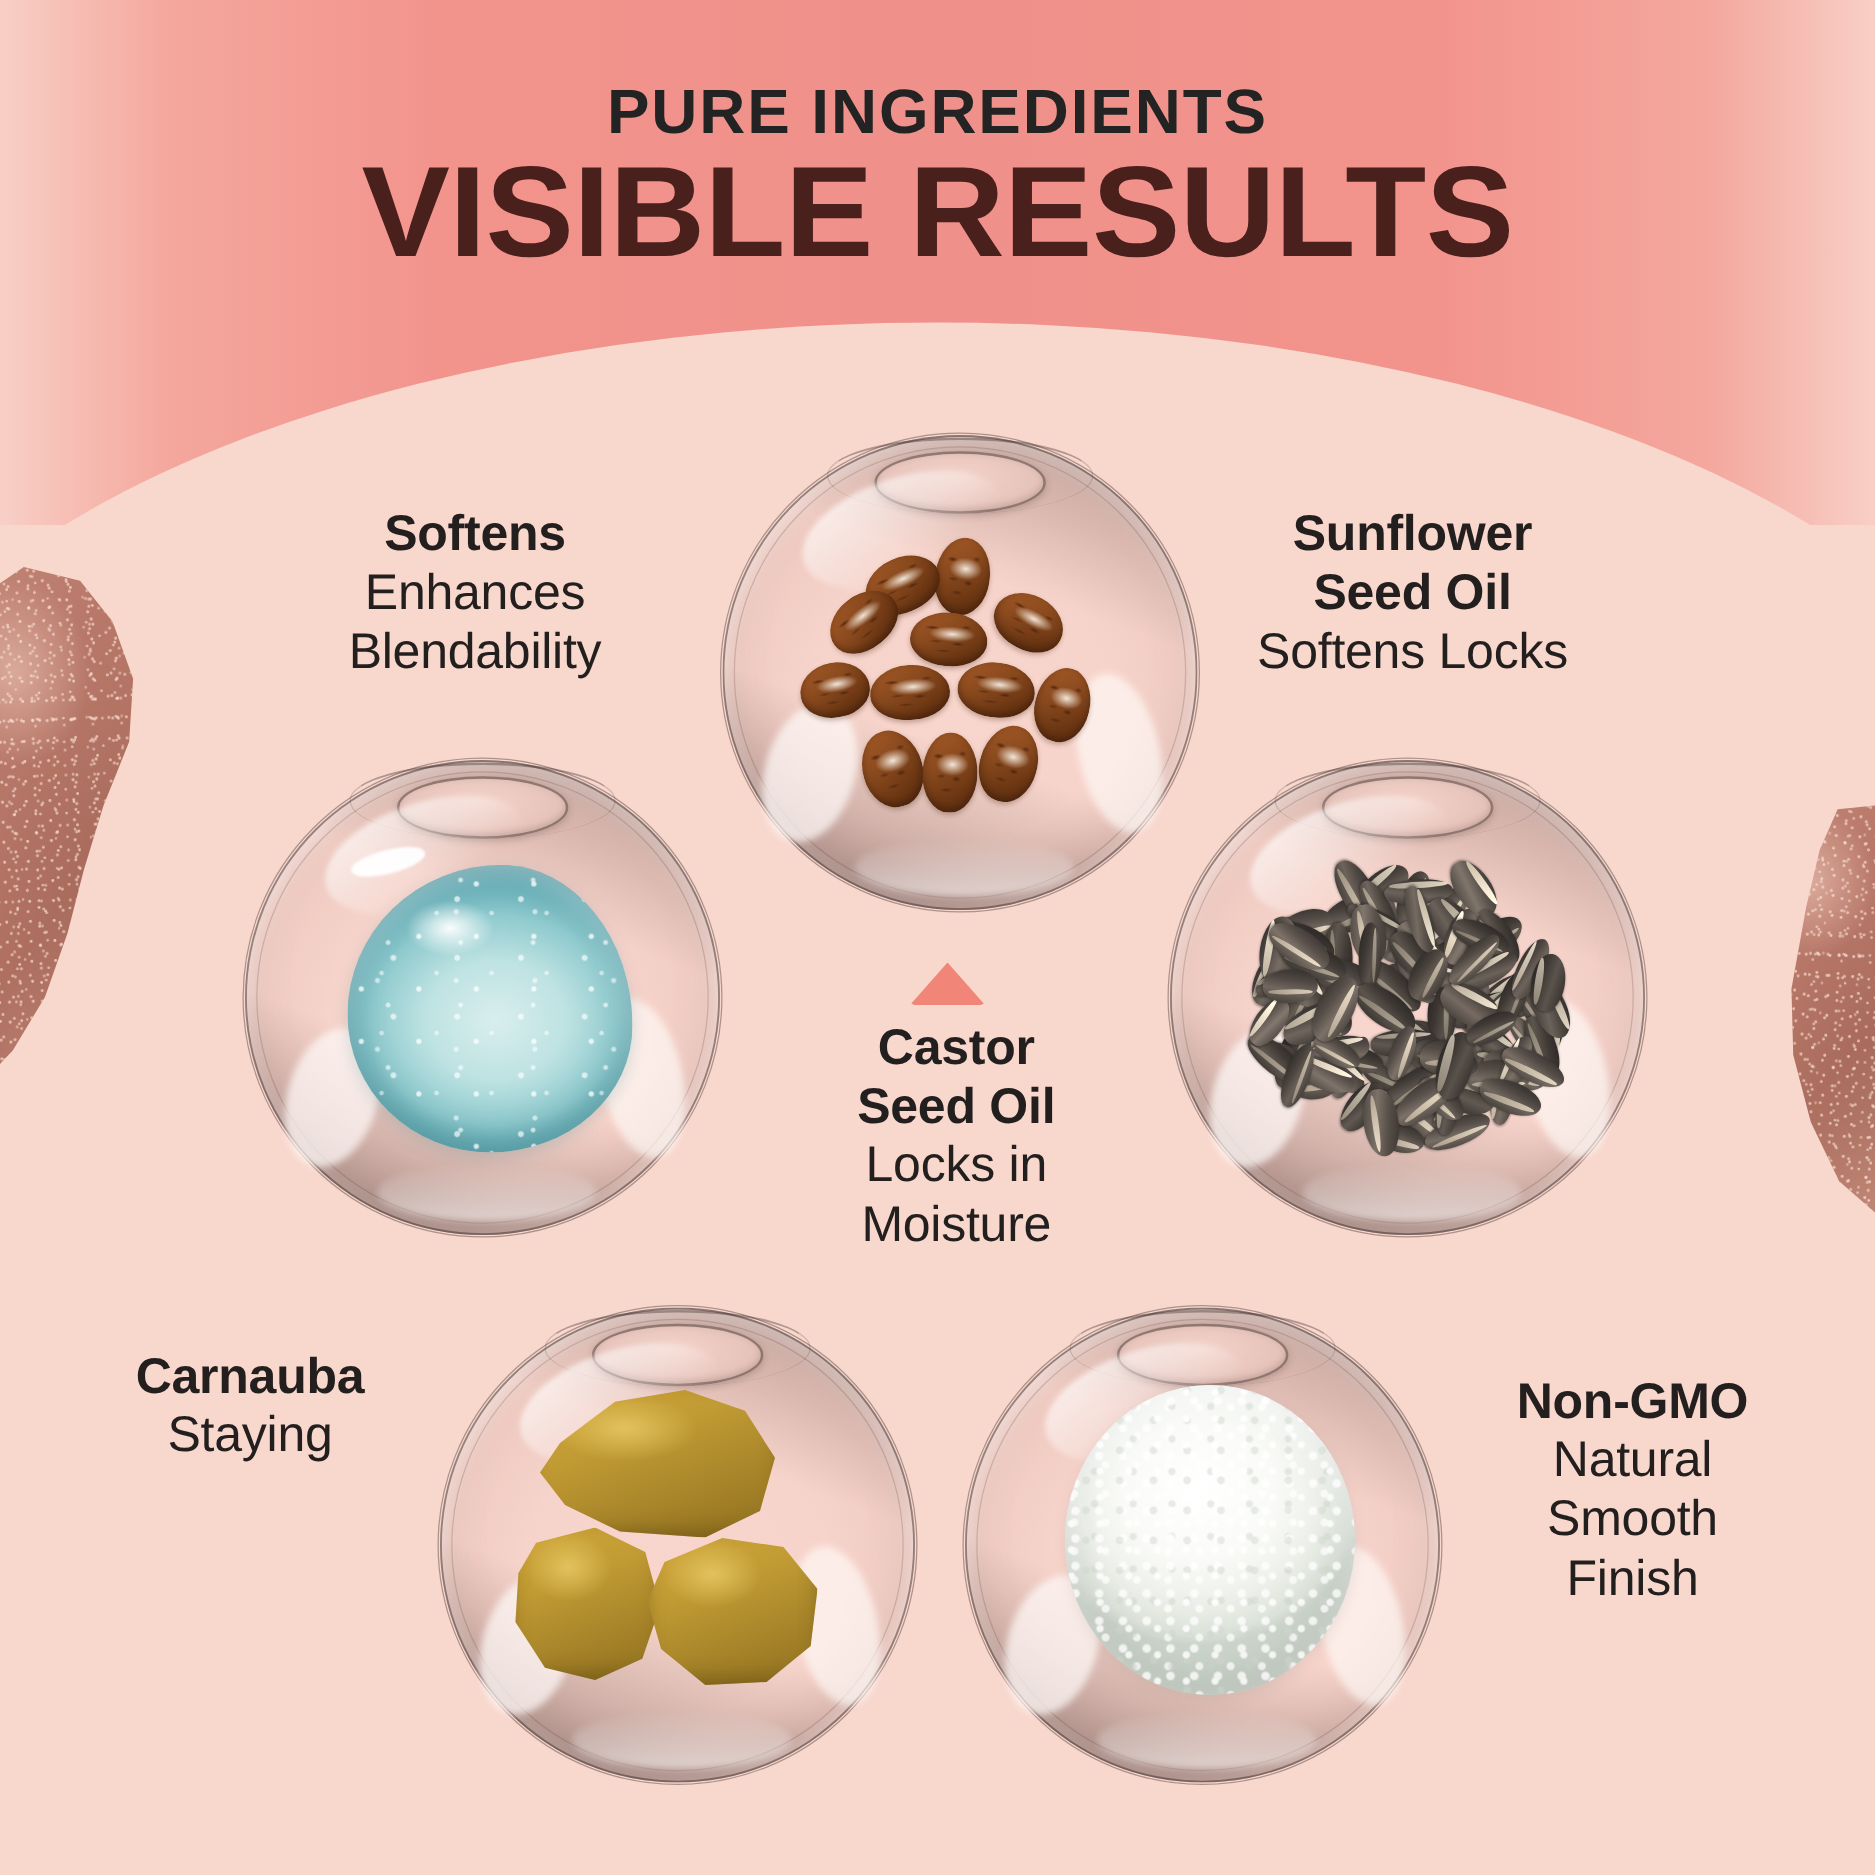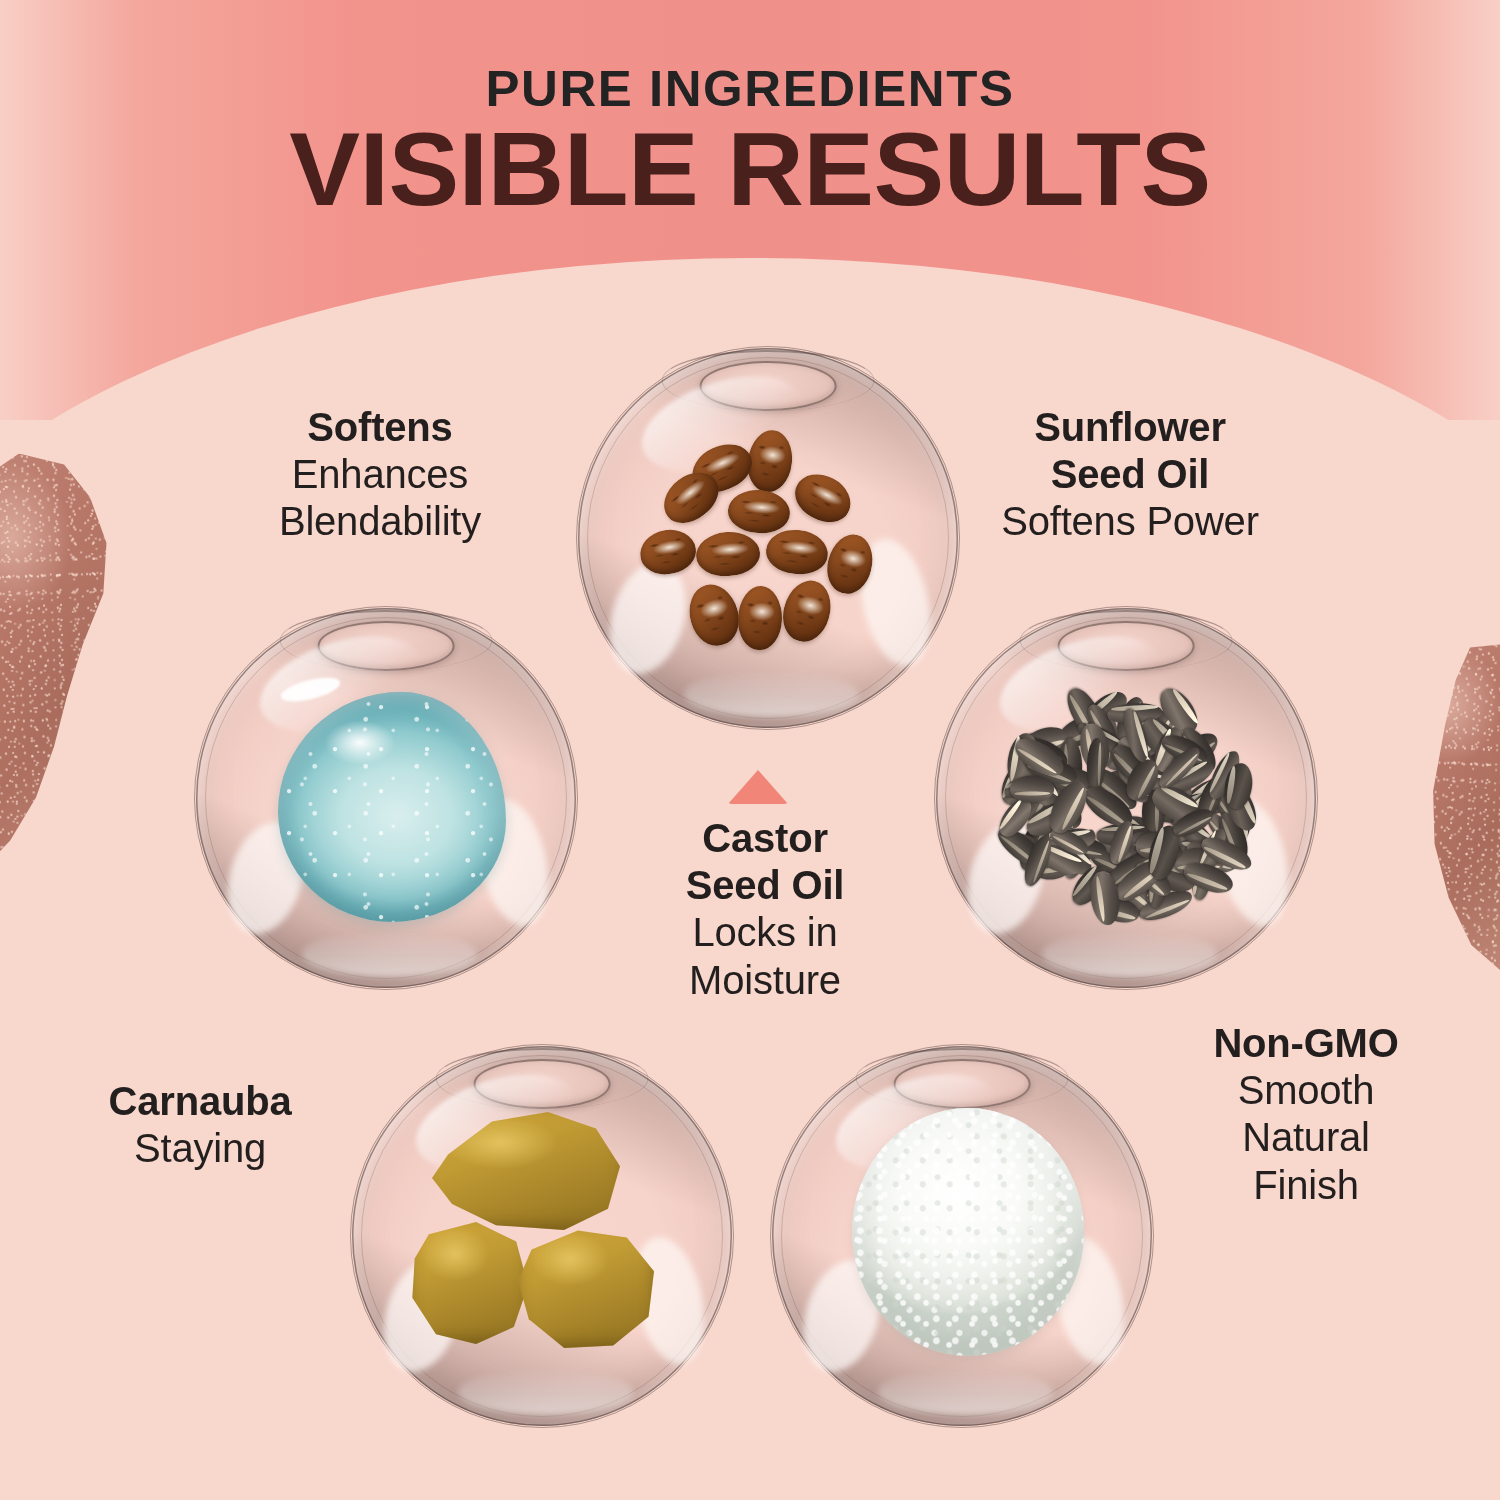--- a/index.html
+++ b/index.html
@@ -247,21 +247,21 @@
   }
 
   .label { position:absolute; text-align:center; color:#231F1E; line-height:1.18; }
   .label .nm { font-weight:700; font-size:40px; letter-spacing:-0.2px; display:block; }
   .label .ds { font-weight:400; font-size:40px; letter-spacing:-0.2px; display:block; }
 
   #label-glycerin  { left:170px;  top:404px; width:420px; }
   #label-sunflower { left:910px;  top:404px; width:440px; }
   #label-castor    { left:600px;  top:815px; width:330px;text-align:center; }
   #label-carnauba  { left:30px;   top:1078px; width:340px; }
-  #label-nongmo    { left:1130px; top:1020px; width:352px; }
+  #label-nongmo    { left:1130px; top:1098px; width:352px; }
 
   #castor-pointer {
     position:absolute; left:728px; top:770px;
     width:0; height:0;
     border-left:30px solid transparent;
     border-right:30px solid transparent;
     border-bottom:34px solid #F08578;
     border-radius:4px;
   }
 </style>
@@ -498,36 +498,36 @@
 
   <div class="label" id="label-glycerin">
     <span class="nm">Softens</span>
     <span class="ds">Enhances</span>
     <span class="ds">Blendability</span>
   </div>
 
   <div class="label" id="label-sunflower">
     <span class="nm">Sunflower</span>
     <span class="nm">Seed Oil</span>
-    <span class="ds">Softens Power</span>
+    <span class="ds">Softens Locks</span>
   </div>
 
   <div id="castor-pointer"></div>
   <div class="label" id="label-castor">
     <span class="nm">Castor</span>
     <span class="nm">Seed Oil</span>
     <span class="ds">Locks in</span>
     <span class="ds">Moisture</span>
   </div>
 
   <div class="label" id="label-carnauba">
     <span class="nm">Carnauba</span>
     <span class="ds">Staying</span>
   </div>
 
   <div class="label" id="label-nongmo">
     <span class="nm">Non-GMO</span>
+    <span class="ds">Natural</span>
     <span class="ds">Smooth</span>
-    <span class="ds">Natural</span>
     <span class="ds">Finish</span>
   </div>
 
 </div>
 
 </body></html>

